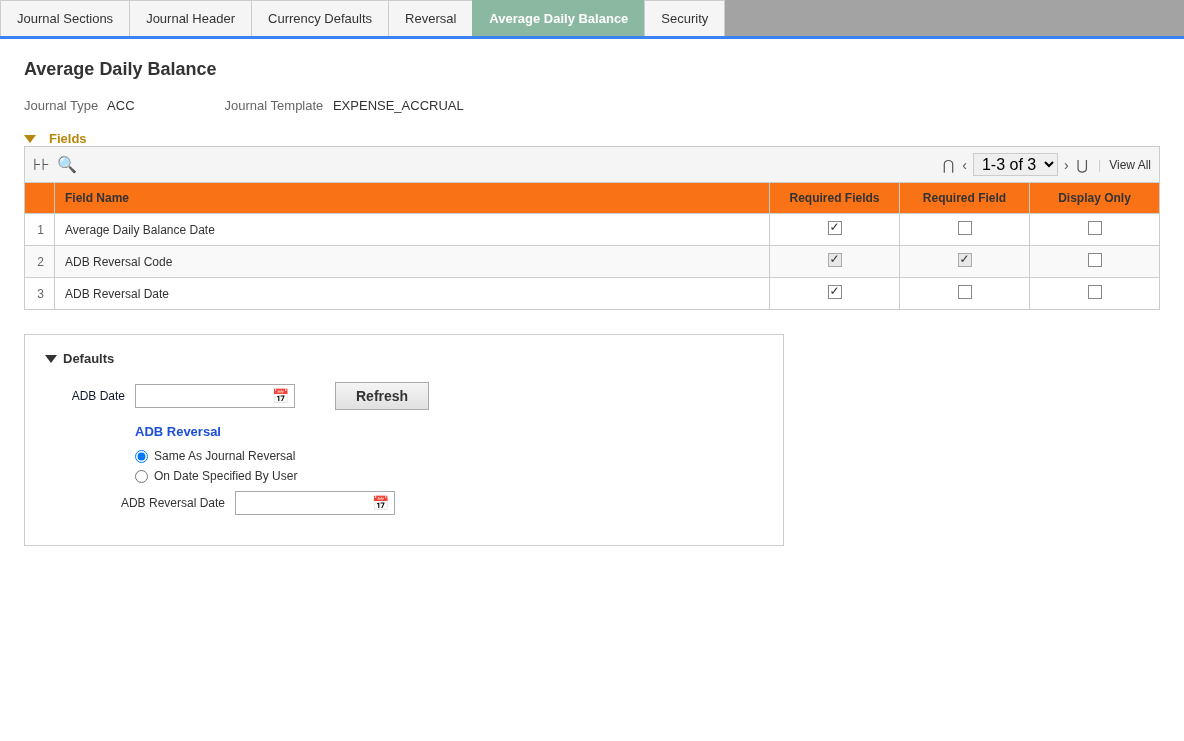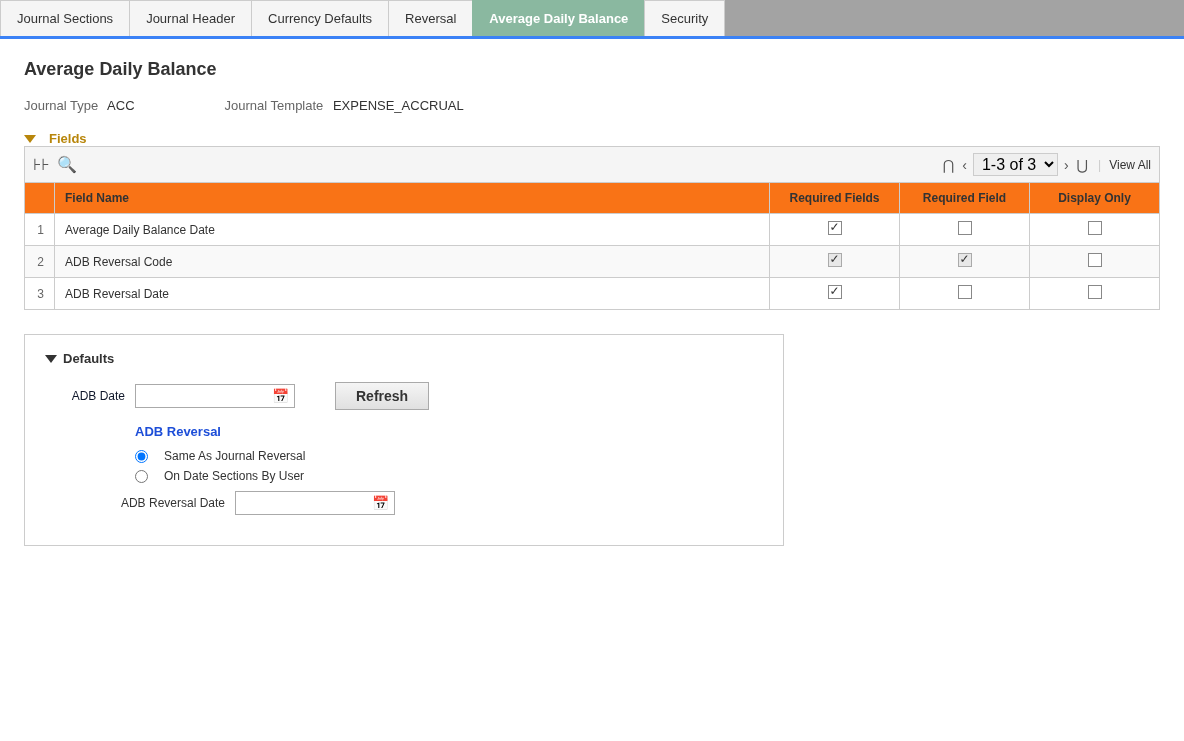--- a/index.html
+++ b/index.html
@@ -254,21 +254,21 @@
       margin-bottom: 10px;
       margin-left: 90px;
     }
 
     .radio-group {
       margin-left: 90px;
     }
     .radio-item {
       display: flex;
       align-items: center;
-      gap: 16px;
+      gap: 6px;
       margin-bottom: 6px;
       font-size: 12px;
     }
     .radio-item input[type="radio"] {
       cursor: pointer;
     }
 
     .reversal-date-row {
       display: flex;
       align-items: center;
@@ -386,21 +386,21 @@
 
     <div class="adb-reversal-title">ADB Reversal</div>
 
     <div class="radio-group">
       <div class="radio-item">
         <input type="radio" name="adb-reversal" checked="" style="">
         <label>Same As Journal Reversal</label>
       </div>
       <div class="radio-item">
         <input type="radio" name="adb-reversal" style="">
-        <label>On Date Sections By User</label>
+        <label>On Date Specified By User</label>
       </div>
     </div>
 
     <div class="reversal-date-row form-row">
       <span class="reversal-date-label">ADB Reversal Date</span>
       <div class="date-input">
         <input type="text" style="width: 120px;">
         <span class="calendar-icon">📅</span>
       </div>
     </div>

